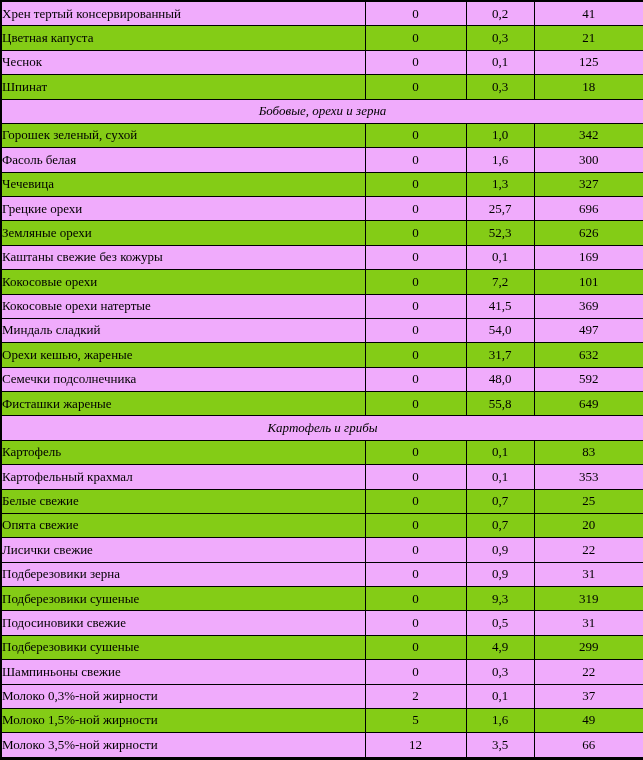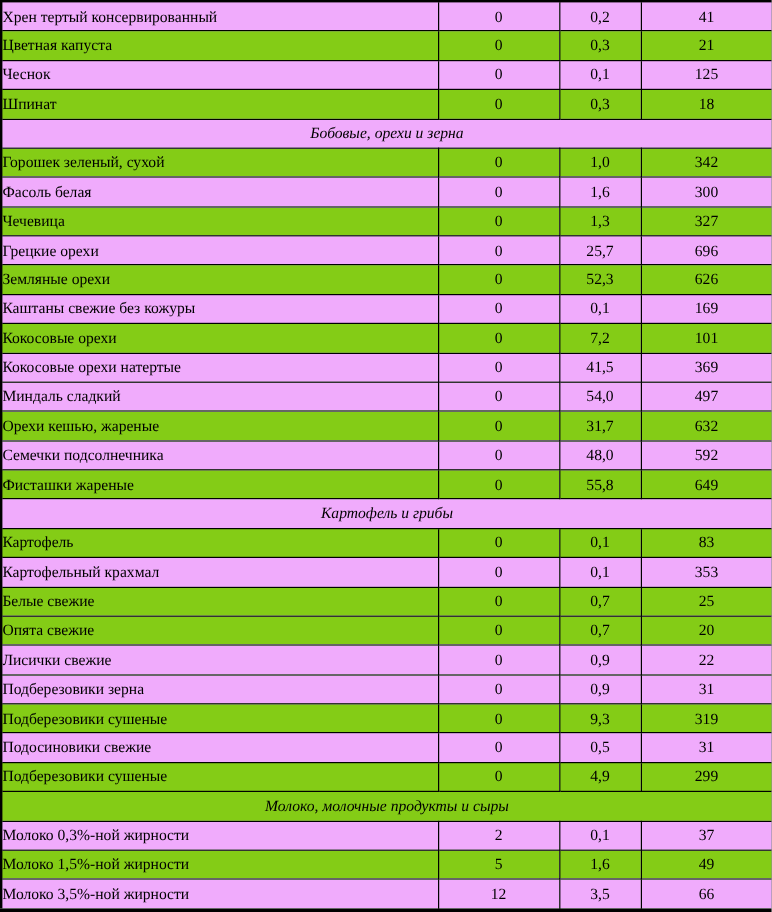--- a/index.html
+++ b/index.html
@@ -206,22 +206,25 @@
         <td class="num-cell">0</td>
         <td class="num-cell">0,5</td>
         <td class="num-cell">31</td>
       </tr>
       <tr class="stripe-white">
         <td class="name-cell">Подберезовики сушеные</td>
         <td class="num-cell">0</td>
         <td class="num-cell">4,9</td>
         <td class="num-cell">299</td>
       </tr>
-      <tr class="stripe-white">
-        <td colspan="4" class="section-cell">Молоко, молочные продукты и сыры</td>
+      <tr class="stripe-gray">
+        <td class="name-cell">Шампиньоны свежие</td>
+        <td class="num-cell">0</td>
+        <td class="num-cell">0,3</td>
+        <td class="num-cell">22</td>
       </tr>
       <tr class="stripe-gray">
         <td class="name-cell">Молоко 0,3%-ной жирности</td>
         <td class="num-cell">2</td>
         <td class="num-cell">0,1</td>
         <td class="num-cell">37</td>
       </tr>
       <tr class="stripe-white">
         <td class="name-cell">Молоко 1,5%-ной жирности</td>
         <td class="num-cell">5</td>

